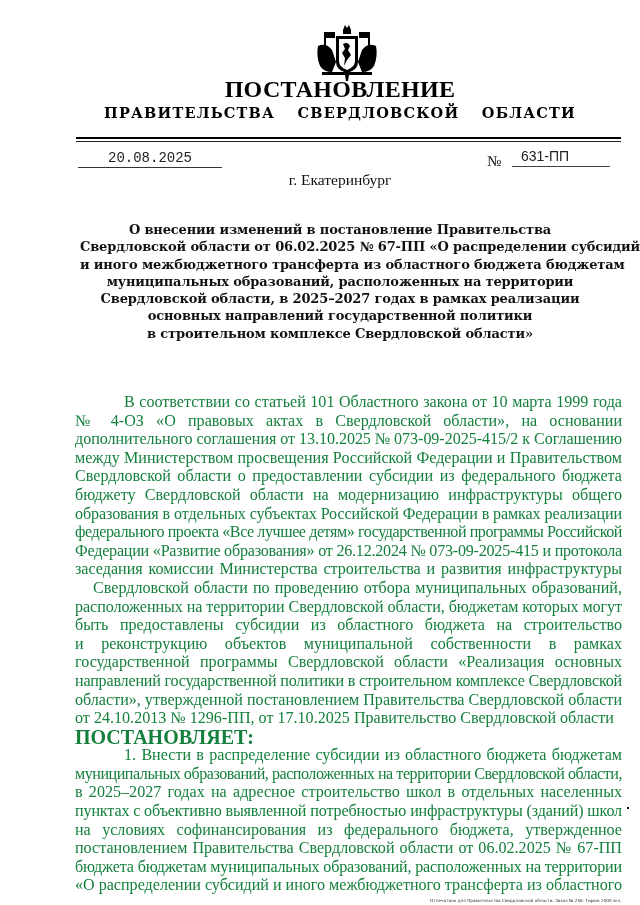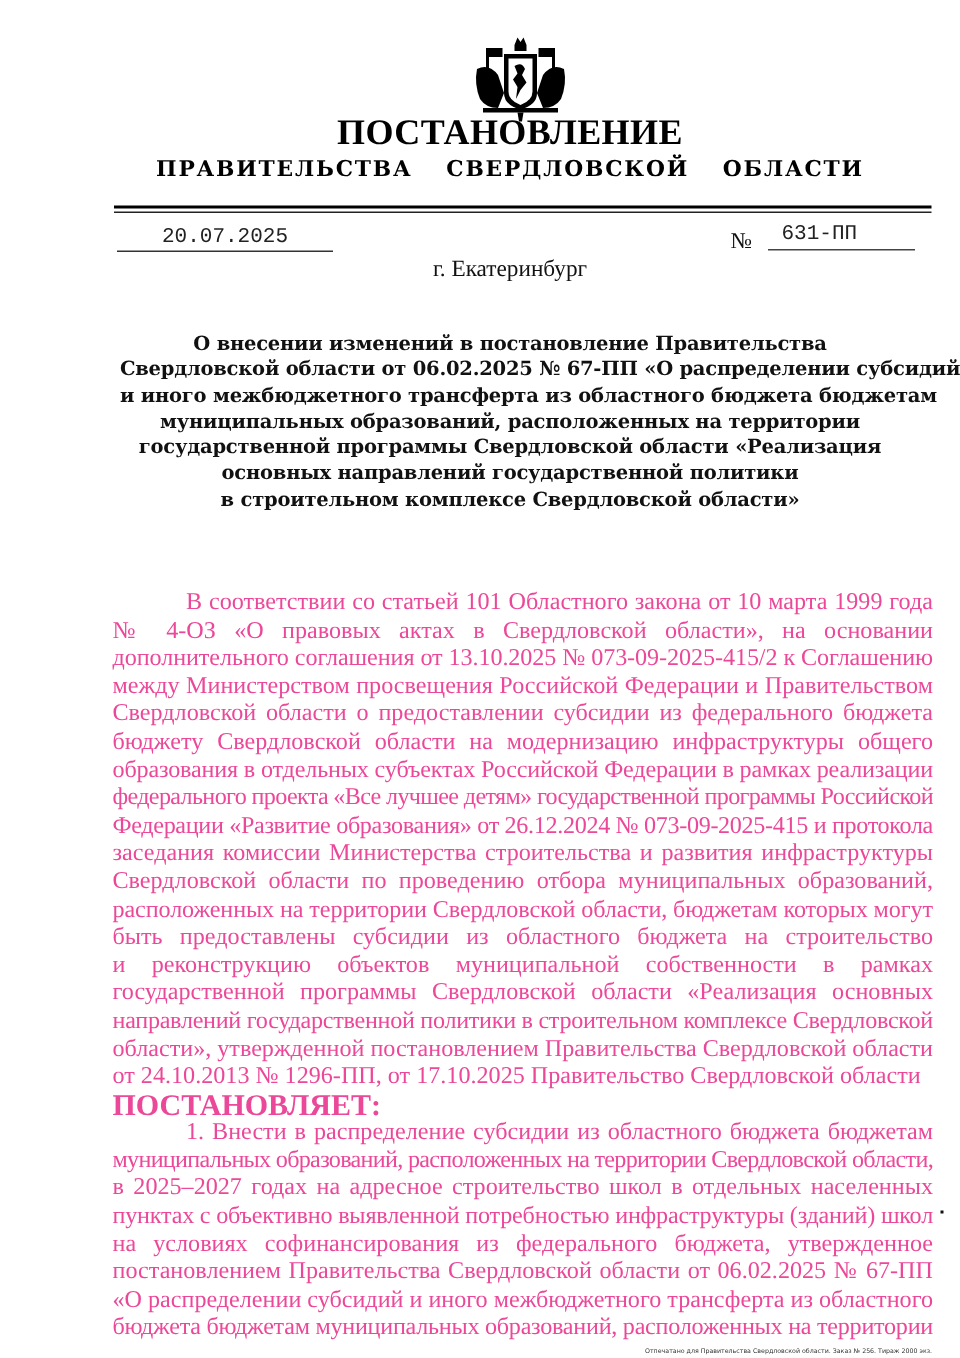--- a/index.html
+++ b/index.html
@@ -11,28 +11,28 @@
 
   .title { position: absolute; left: 0; width: 680px; text-align: center; top: 60px; font-family: "Liberation Serif", serif; font-weight: bold; font-size: 24px; letter-spacing: 0.3px; color: #000; }
   .subtitle { position: absolute; left: 0; width: 680px; text-align: center; top: 88px; font-family: "DejaVu Serif", serif; font-weight: bold; font-size: 14.5px; letter-spacing: 1.2px; word-spacing: 5px; color: #000; }
 
   .rule1 { position: absolute; left: 76px; top: 121px; width: 545px; height: 2px; background: #000; }
   .rule2 { position: absolute; left: 76px; top: 125px; width: 545px; height: 1px; background: #222; }
 
   .date { position: absolute; left: 78px; top: 134px; width: 144px; text-align: center; font-family: "Liberation Mono", monospace; font-size: 14px; color: #222; }
   .date-line { position: absolute; left: 78px; top: 151px; width: 144px; height: 1px; background: #333; }
   .num-sign { position: absolute; left: 487px; top: 137px; font-family: "Liberation Serif", serif; font-size: 15px; color: #111; }
-  .num { position: absolute; left: 512px; top: 132px; width: 90px; font-family: Liberation Mono, monospace; font-size: 14px; color: #222; padding-left: 9px; }
+  .num { position: absolute; left: 512px; top: 132px; width: 90px; font-family: Liberation Sans, sans-serif; font-size: 14px; color: #222; padding-left: 9px; }
   .num-line { position: absolute; left: 512px; top: 150px; width: 98px; height: 1px; background: #444; }
   .city { position: absolute; left: 0; width: 680px; text-align: center; top: 155px; font-family: "Liberation Serif", serif; font-size: 15.5px; color: #111; }
 
   .heading { position: absolute; left: 80px; width: 520px; top: 205px; text-align: center; font-family: "DejaVu Serif", serif; font-weight: bold; font-size: 13px; line-height: 17.3px; color: #111; letter-spacing: -0.15px; }
   .heading div { white-space: nowrap; }
 
-  .body { position: absolute; left: 75px; width: 547px; top: 377px; font-family: "Liberation Serif", serif; font-size: 16.1px; line-height: 18.6px; color: #ec4899; }
+  .body { position: absolute; left: 75px; width: 547px; top: 377px; font-family: "Liberation Serif", serif; font-size: 16.1px; line-height: 18.6px; color: #15803d; }
   .ln { display: block; white-space: nowrap; text-align: justify; text-align-last: justify; height: 18.6px; }
   .ln.last { text-align-last: left; }
   .ln.indent { padding-left: 49px; }
   .ln.bold { font-weight: bold; font-size: 20px; text-align-last: left; }
 
   .imprint { position: absolute; left: 430px; top: 882px; font-family: "DejaVu Sans", sans-serif; font-size: 4.2px; color: #333; white-space: nowrap; }
   .dot { position: absolute; left: 627px; top: 791px; width: 2px; height: 2px; background: #111; }
 </style>
 </head>
 <body>
@@ -59,66 +59,66 @@
     <rect x="10" y="50" width="50" height="3" fill="#000"></rect>
     <path d="M33 53 L37 53 L36 59 L34 59 Z" fill="#000"></path>
   </svg>
 
   <div class="title">ПОСТАНОВЛЕНИЕ</div>
   <div class="subtitle" style="white-space:pre;">ПРАВИТЕЛЬСТВА  СВЕРДЛОВСКОЙ  ОБЛАСТИ</div>
 
   <div class="rule1"></div>
   <div class="rule2"></div>
 
-  <div class="date">20.07.2025</div>
+  <div class="date">20.08.2025</div>
   <div class="date-line"></div>
   <div class="num-sign">№</div>
   <div class="num">631-ПП</div>
   <div class="num-line"></div>
   <div class="city">г. Екатеринбург</div>
 
   <div class="heading">
     <div>О внесении изменений в постановление Правительства</div>
     <div>Свердловской области от 06.02.2025 № 67-ПП «О распределении субсидий</div>
     <div>и иного межбюджетного трансферта из областного бюджета бюджетам</div>
     <div>муниципальных образований, расположенных на территории</div>
-    <div>государственной программы Свердловской области «Реализация</div>
+    <div>Свердловской области, в 2025–2027 годах в рамках реализации</div>
     <div>основных направлений государственной политики</div>
     <div>в строительном комплексе Свердловской области»</div>
   </div>
 
   <div class="body">
     <div>
       <span class="ln indent"><span style="white-space: nowrap; word-spacing: 0px;">В соответствии со статьей 101 Областного закона от 10 марта 1999 года</span></span>
       <span class="ln"><span style="white-space: nowrap; word-spacing: 0px;">№ 4-ОЗ «О правовых актах в Свердловской области», на основании</span></span>
       <span class="ln"><span style="white-space: nowrap; word-spacing: 0px; letter-spacing: -0.0550086px;">дополнительного соглашения от 13.10.2025 № 073-09-2025-415/2 к Соглашению</span></span>
       <span class="ln"><span style="white-space: nowrap; word-spacing: 0px; margin-top: 32px;">между Министерством просвещения Российской Федерации и Правительством</span></span>
       <span class="ln"><span style="white-space: nowrap; word-spacing: 0px;">Свердловской области о предоставлении субсидии из федерального бюджета</span></span>
       <span class="ln"><span style="white-space: nowrap; word-spacing: 0px;">бюджету Свердловской области на модернизацию инфраструктуры общего</span></span>
       <span class="ln"><span style="white-space: nowrap; word-spacing: 0px; letter-spacing: -0.111698px;">образования в отдельных субъектах Российской Федерации в рамках реализации</span></span>
       <span class="ln"><span style="white-space: nowrap; word-spacing: 0px; letter-spacing: -0.435444px;">федерального проекта «Все лучшее детям» государственной программы Российской</span></span>
       <span class="ln"><span style="white-space: nowrap; word-spacing: 0px; letter-spacing: -0.222451px;">Федерации «Развитие образования» от 26.12.2024 № 073-09-2025-415 и протокола</span></span>
       <span class="ln"><span style="white-space: nowrap; word-spacing: 0px;">заседания комиссии Министерства строительства и развития инфраструктуры</span></span>
-      <span class="ln"><span style="white-space: nowrap; word-spacing: 0px;">Свердловской области по проведению отбора муниципальных образований,</span></span>
+      <span class="ln"><span style="white-space: nowrap; word-spacing: 0px; margin-left: 18px;">Свердловской области по проведению отбора муниципальных образований,</span></span>
       <span class="ln"><span style="white-space: nowrap; word-spacing: 0px; letter-spacing: -0.0677083px;">расположенных на территории Свердловской области, бюджетам которых могут</span></span>
       <span class="ln"><span style="white-space: nowrap; word-spacing: 0px;">быть предоставлены субсидии из областного бюджета на строительство</span></span>
       <span class="ln"><span style="white-space: nowrap; word-spacing: 0px;">и реконструкцию объектов муниципальной собственности в рамках</span></span>
       <span class="ln"><span style="white-space: nowrap; word-spacing: 0px;">государственной программы Свердловской области «Реализация основных</span></span>
       <span class="ln"><span style="white-space: nowrap; word-spacing: 0px; letter-spacing: -0.188345px;">направлений государственной политики в строительном комплексе Свердловской</span></span>
       <span class="ln"><span style="white-space: nowrap; word-spacing: 0px; letter-spacing: -0.00434028px; margin-top: 16px;">области», утвержденной постановлением Правительства Свердловской области</span></span>
       <span class="ln last">от 24.10.2013 № 1296-ПП, от 17.10.2025 Правительство Свердловской области</span>
     </div>
     <span class="ln bold">ПОСТАНОВЛЯЕТ:</span>
     <div>
       <span class="ln indent"><span style="white-space: nowrap; word-spacing: 0px;">1. Внести в распределение субсидии из областного бюджета бюджетам</span></span>
       <span class="ln"><span style="white-space: nowrap; word-spacing: 0px; letter-spacing: -0.469572px;">муниципальных образований, расположенных на территории Свердловской области,</span></span>
       <span class="ln"><span style="white-space: nowrap; word-spacing: 0px;">в 2025–2027 годах на адресное строительство школ в отдельных населенных</span></span>
       <span class="ln"><span style="white-space: nowrap; word-spacing: 0px; letter-spacing: -0.136772px;">пунктах с объективно выявленной потребностью инфраструктуры (зданий) школ</span></span>
       <span class="ln"><span style="white-space: nowrap; word-spacing: 0px;">на условиях софинансирования из федерального бюджета, утвержденное</span></span>
       <span class="ln"><span style="white-space: nowrap; word-spacing: 0px;">постановлением Правительства Свердловской области от 06.02.2025 № 67-ПП</span></span>
+      <span class="ln"><span style="white-space: nowrap; word-spacing: 0px; letter-spacing: -0.172755px;">бюджета бюджетам муниципальных образований, расположенных на территории</span></span>
       <span class="ln"><span style="white-space: nowrap; word-spacing: 0px; letter-spacing: -0.00564236px;">«О распределении субсидий и иного межбюджетного трансферта из областного</span></span>
-      <span class="ln"><span style="white-space: nowrap; word-spacing: 0px; letter-spacing: -0.172755px;">бюджета бюджетам муниципальных образований, расположенных на территории</span></span>
     </div>
   </div>
 
   <div class="dot"></div>
   <div class="imprint">Отпечатано для Правительства Свердловской области. Заказ № 256. Тираж 2000 экз.</div>
 </div>
 
 </body></html>

